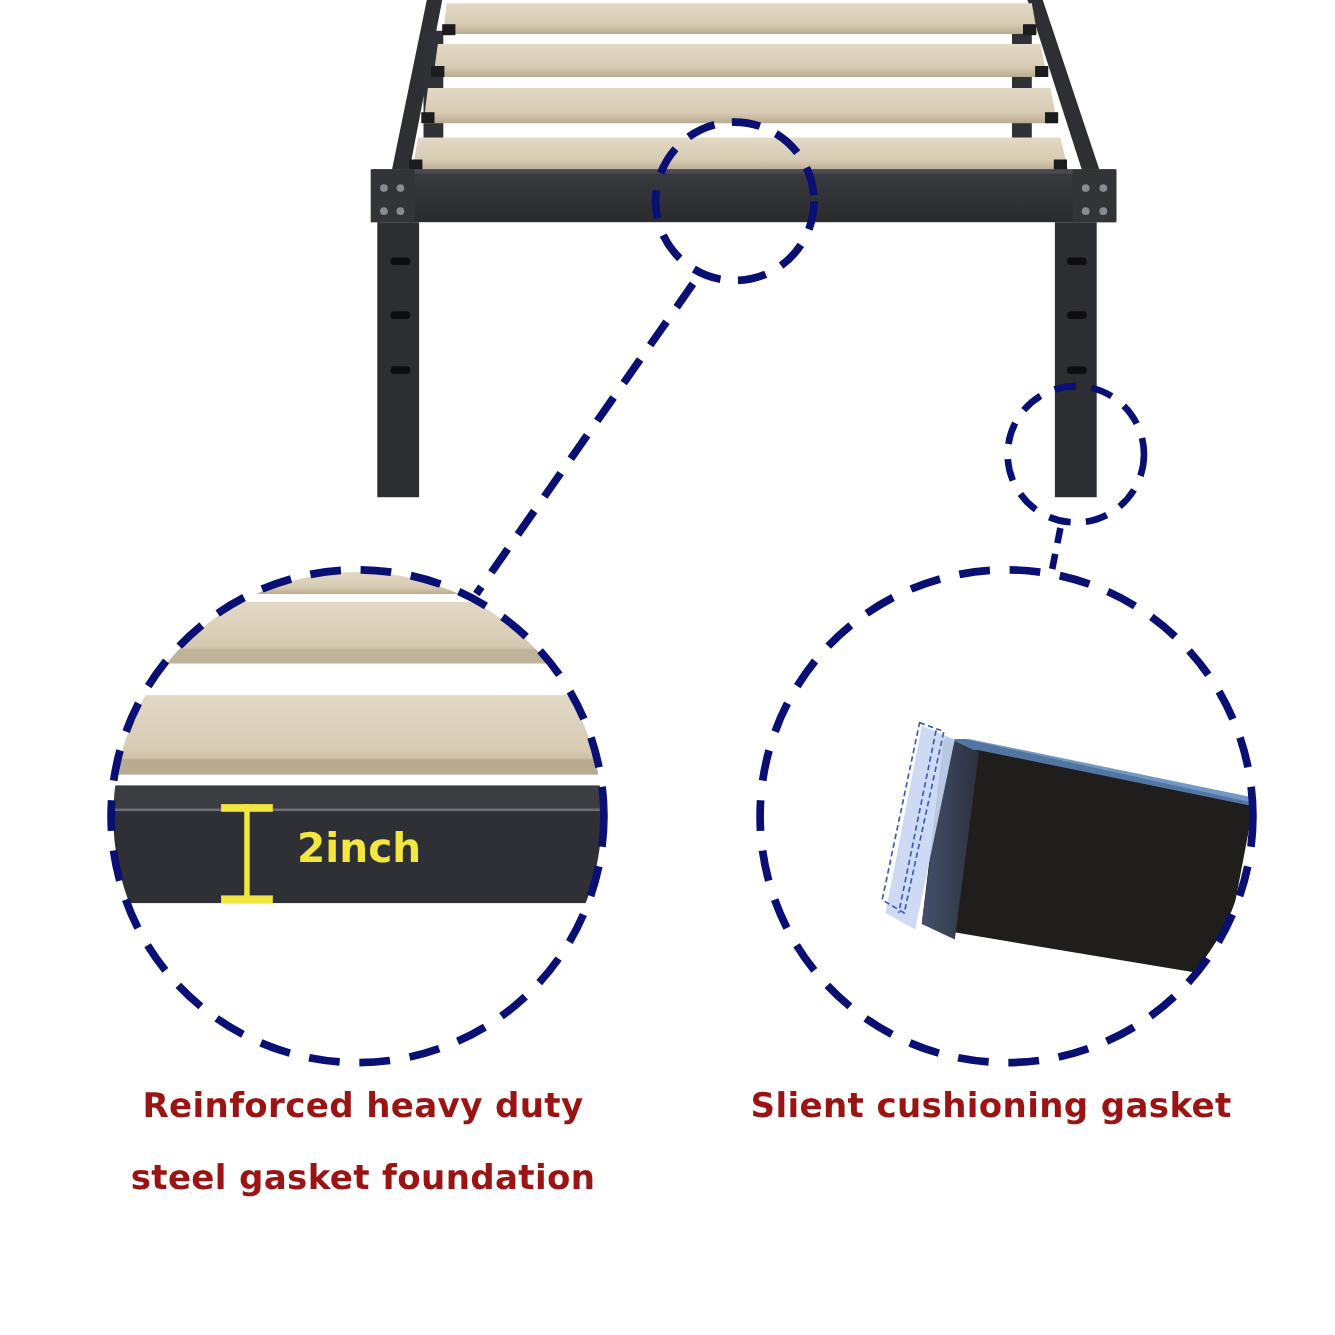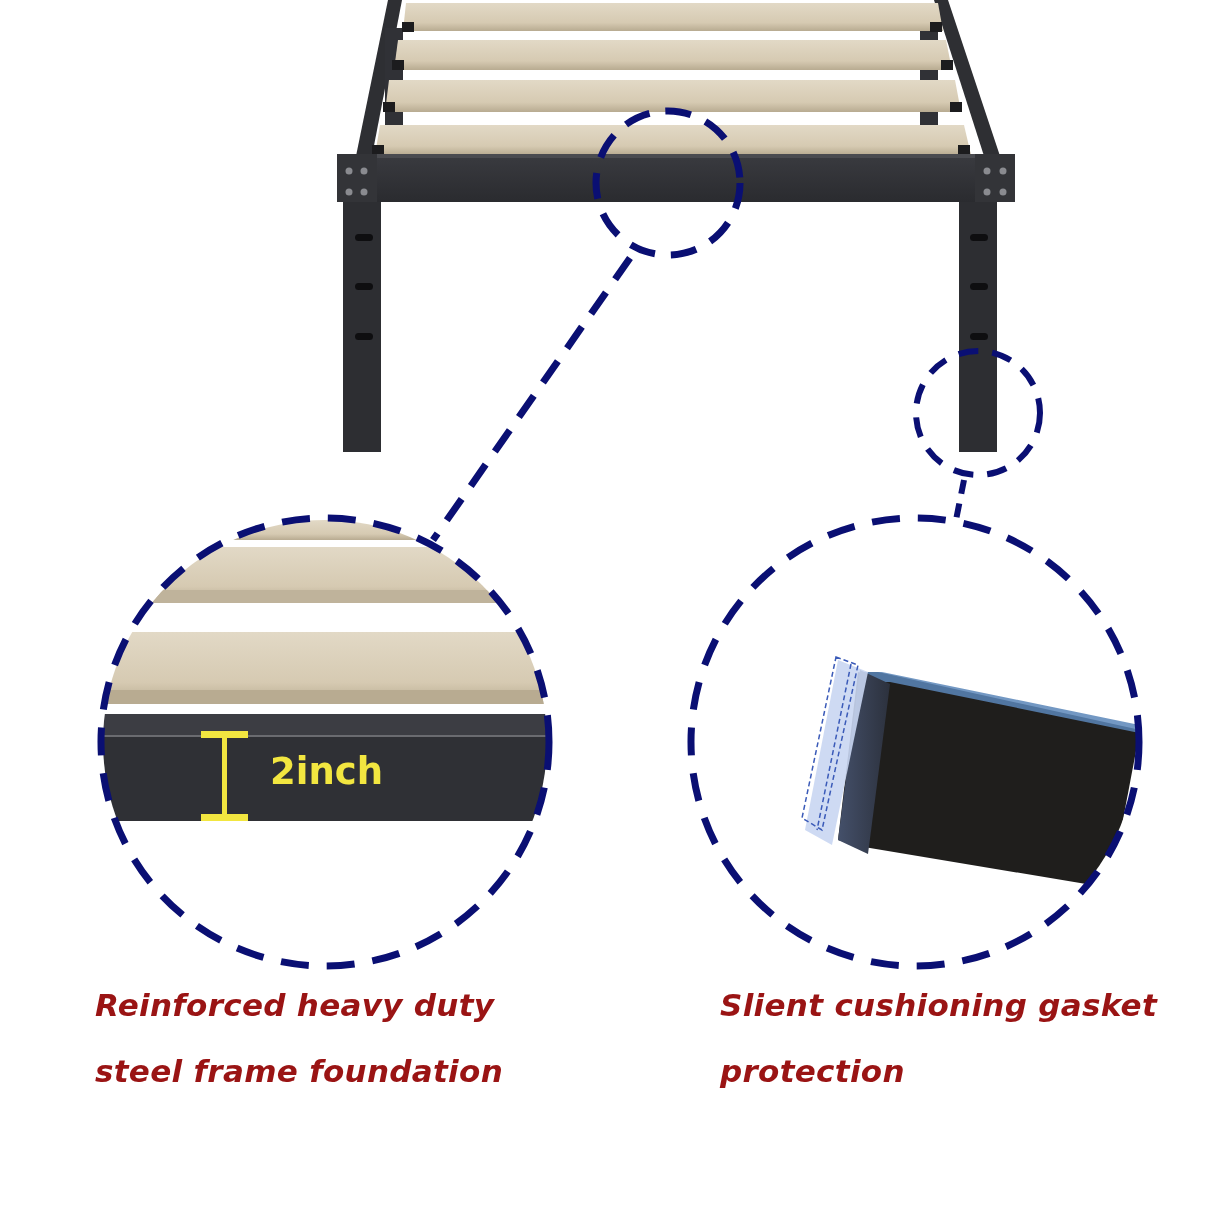--- a/index.html
+++ b/index.html
@@ -1,25 +1,25 @@
 <!DOCTYPE html>
 <html><head>
   <meta charset="utf-8">
   <style>
     html, body { margin: 0; padding: 0; background: #ffffff; }
     body { width: 1214px; height: 1214px; position: relative; overflow: hidden; font-family: "DejaVu Sans", sans-serif; }
     #scene { position: absolute; left: 0; top: 0; }
     .caption {
-      position: absolute; color: #9a1414;
+      position: absolute; text-align: center; color: #9a1414;
       font-family: "DejaVu Sans", sans-serif; font-weight: bold;
-      font-size: 31px; line-height: 66px; letter-spacing: 0.3px; font-style: italic;
+      font-size: 31px; line-height: 66px; letter-spacing: 0.3px;
     }
     .caption span { display: block; white-space: nowrap; }
     #cap-left { left: 95px; width: 470px; top: 972px; }
-    #cap-right { left: 720px; width: 470px; top: 972px; }
+    #cap-right { left: 666px; width: 470px; top: 972px; }
     .measure-label {
       position: absolute; left: 270px; top: 750px;
       color: #f2e640; font-family: "DejaVu Sans", sans-serif; font-weight: bold; font-size: 37px; text-align: right;
     }
   </style>
 </head>
 <body>
 
 <svg id="scene" width="1214" height="1214" viewBox="0 0 1214 1214" xmlns="http://www.w3.org/2000/svg">
   <defs>
@@ -140,19 +140,18 @@
       <line x1="851" y1="664" x2="817" y2="830" stroke="#3a5ab8" stroke-width="1.5" stroke-dasharray="5 3"></line>
     </g>
     <circle cx="915" cy="742" r="224" fill="none" stroke="#0a0f73" stroke-width="7" stroke-dasharray="28 18"></circle>
   </g>
 </svg>
 
 <div class="measure-label">2inch</div>
 
 <div class="caption" id="cap-left">
   <span>Reinforced heavy duty</span>
-  <span>steel frame foundation</span>
+  <span>steel gasket foundation</span>
 </div>
 
 <div class="caption" id="cap-right">
   <span>Slient cushioning gasket</span>
-  <span>protection</span>
 </div>
 
 </body></html>

